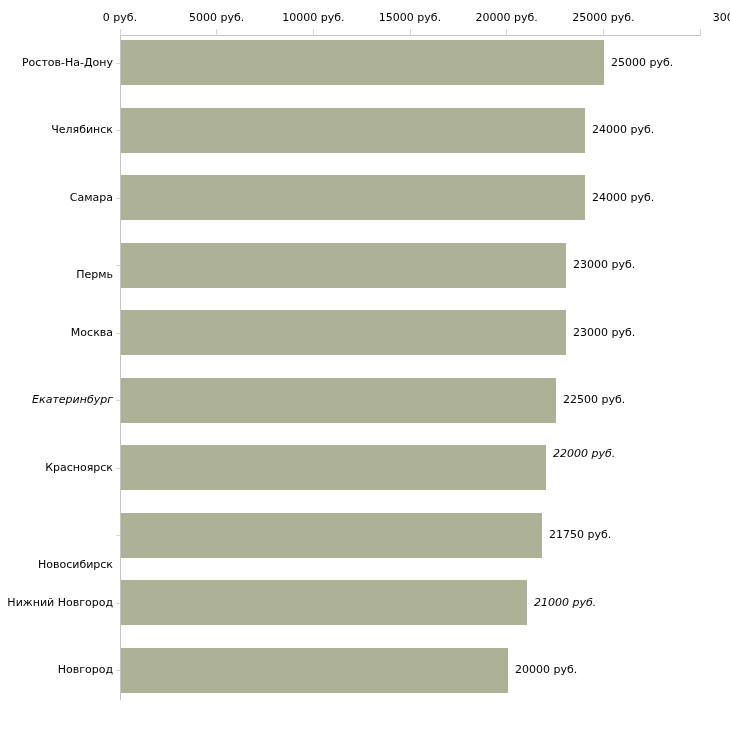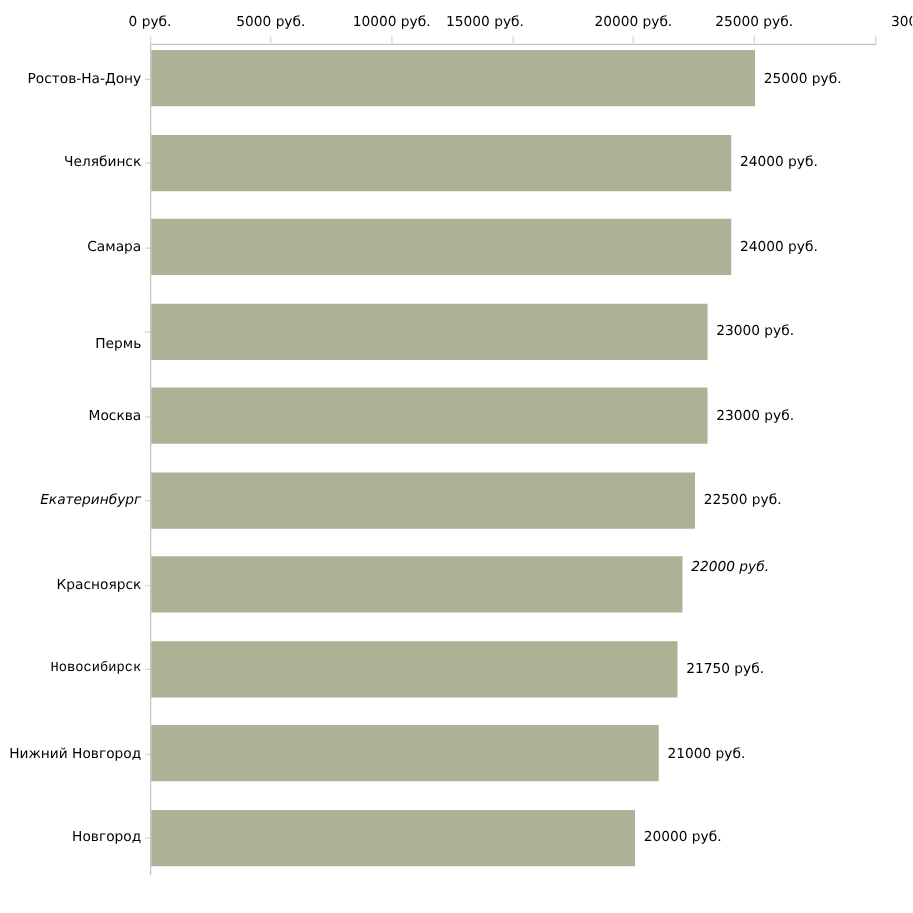--- a/index.html
+++ b/index.html
@@ -84,21 +84,21 @@
   <div id="x-axis-line" class="axis-line"></div>
   <div id="y-axis-line" class="axis-line"></div>
   <div id="ticks">
       <div class="tick-mark-x" style="left: 119.5px;"></div>
       <div class="tick-label-x" style="left: 120px;">0 руб.</div>
       <div class="tick-mark-x" style="left: 216.167px;"></div>
       <div class="tick-label-x" style="left: 216.667px; text-align: center;">5000 руб.</div>
       <div class="tick-mark-x" style="left: 312.833px;"></div>
       <div class="tick-label-x" style="left: 313.333px;">10000 руб.</div>
       <div class="tick-mark-x" style="left: 409.5px;"></div>
-      <div class="tick-label-x" style="left: 388px;">15000 руб.</div>
+      <div class="tick-label-x" style="left: 410px;">15000 руб.</div>
       <div class="tick-mark-x" style="left: 506.167px;"></div>
       <div class="tick-label-x" style="left: 506.667px;">20000 руб.</div>
       <div class="tick-mark-x" style="left: 602.833px;"></div>
       <div class="tick-label-x" style="left: 603.333px;">25000 руб.</div>
       <div class="tick-mark-x" style="left: 699.5px;"></div>
       <div class="tick-label-x" style="left: 700px; margin-left: 44px;">30000 руб.</div>
     </div>
   <div id="rows">
       <div class="bar" style="top: 40px; width: 483px;"></div>
       <div class="cat-label" style="top: 56px;">Ростов-На-Дону</div>
@@ -122,25 +122,25 @@
       <div class="val-label" style="left: 573px; top: 326px;">23000 руб.</div>
       <div class="bar" style="top: 378px; width: 435px;"></div>
       <div class="cat-label" style="top: 393px; font-style: italic;">Екатеринбург</div>
       <div class="tick-mark-y" style="top: 400px;"></div>
       <div class="val-label" style="left: 563px; top: 393px;">22500 руб.</div>
       <div class="bar" style="top: 445px; width: 425px;"></div>
       <div class="cat-label" style="top: 461px;">Красноярск</div>
       <div class="tick-mark-y" style="top: 468px;"></div>
       <div class="val-label" style="left: 553px; top: 447px; font-style: italic;">22000 руб.</div>
       <div class="bar" style="top: 513px; width: 421px;"></div>
-      <div class="cat-label" style="top: 528px; font-family: Liberation Mono, monospace;">Новосибирск</div>
+      <div class="cat-label" style="top: 558px;">Новосибирск</div>
       <div class="tick-mark-y" style="top: 535px;"></div>
       <div class="val-label" style="left: 549px; top: 528px;">21750 руб.</div>
       <div class="bar" style="top: 580px; width: 406px;"></div>
       <div class="cat-label" style="top: 596px;">Нижний Новгород</div>
       <div class="tick-mark-y" style="top: 603px;"></div>
-      <div class="val-label" style="left: 534px; top: 596px;">21000 руб.</div>
+      <div class="val-label" style="left: 534px; top: 596px; font-style: italic;">21000 руб.</div>
       <div class="bar" style="top: 648px; width: 387px;"></div>
       <div class="cat-label" style="top: 663px;">Новгород</div>
       <div class="tick-mark-y" style="top: 670px;"></div>
       <div class="val-label" style="left: 515px; top: 663px;">20000 руб.</div>
     </div>
 </div>
 
 </body></html>

